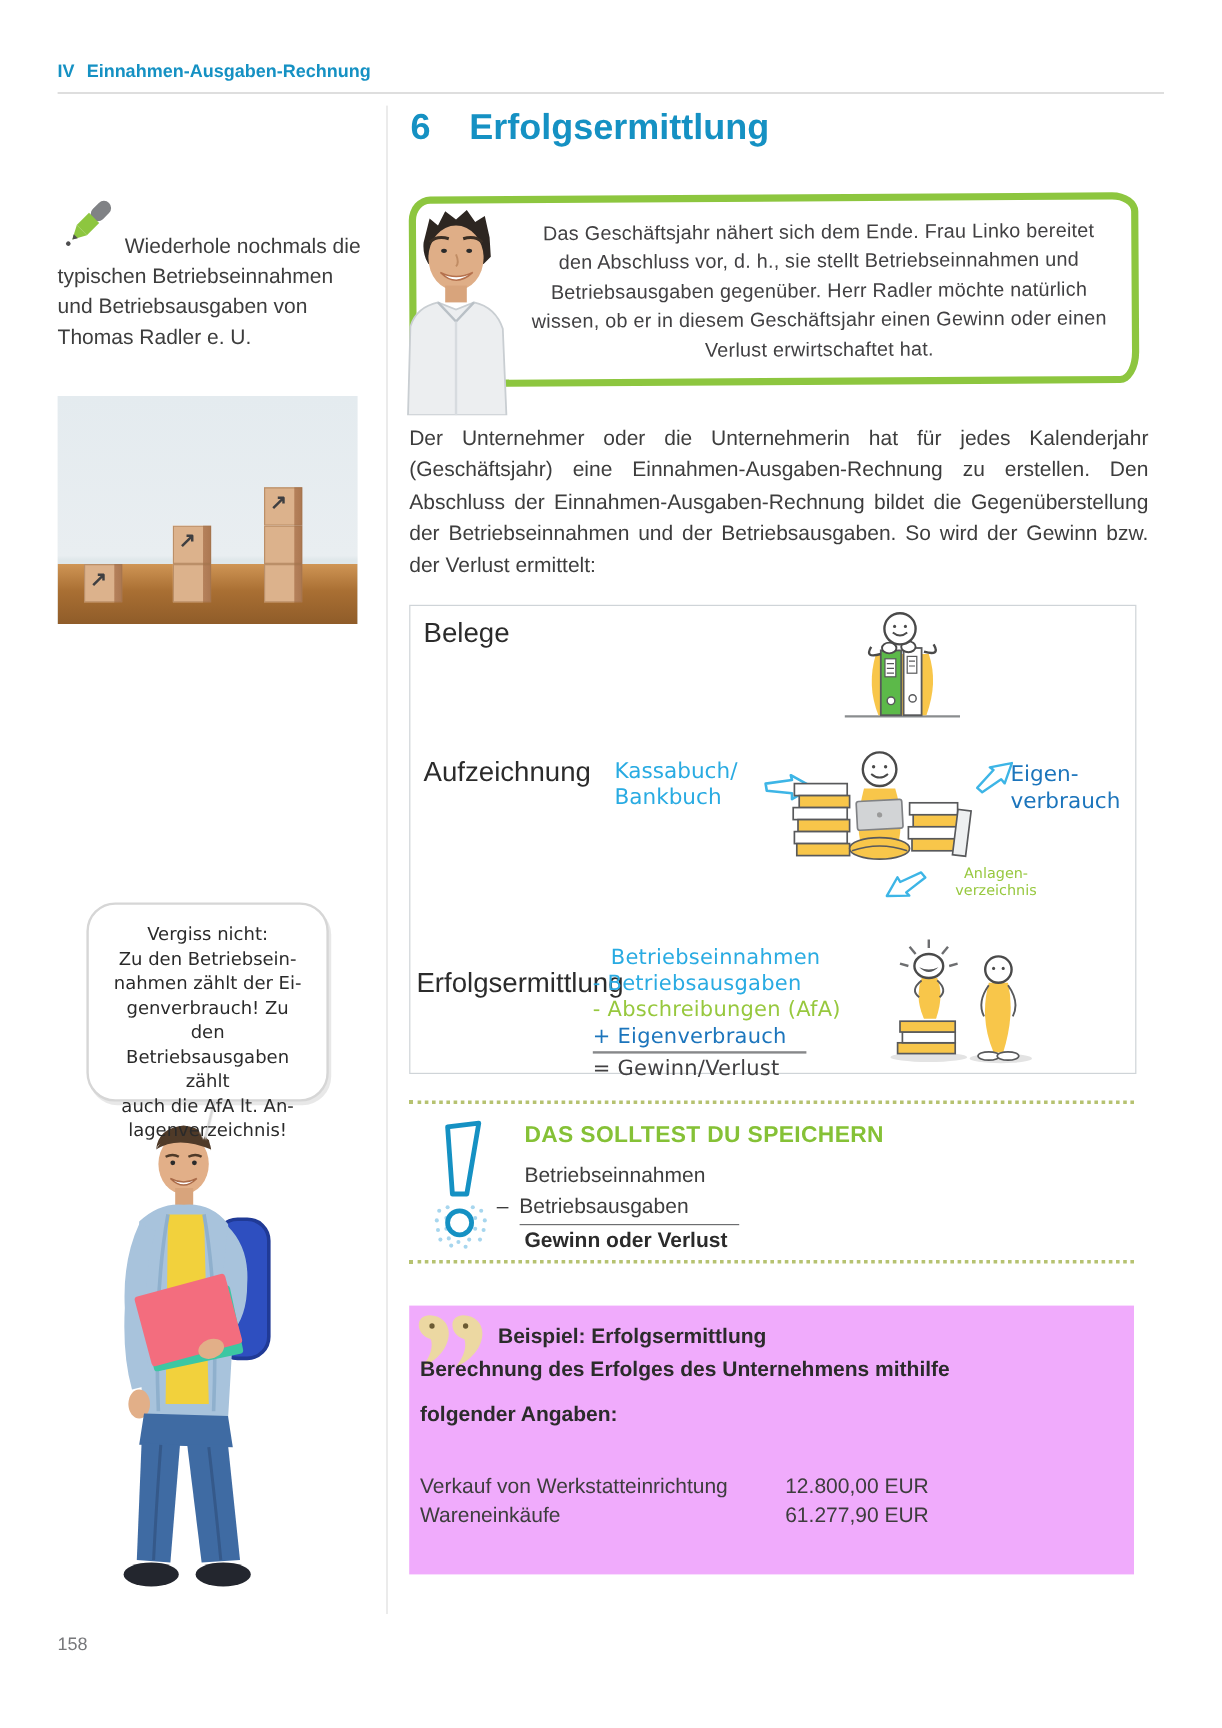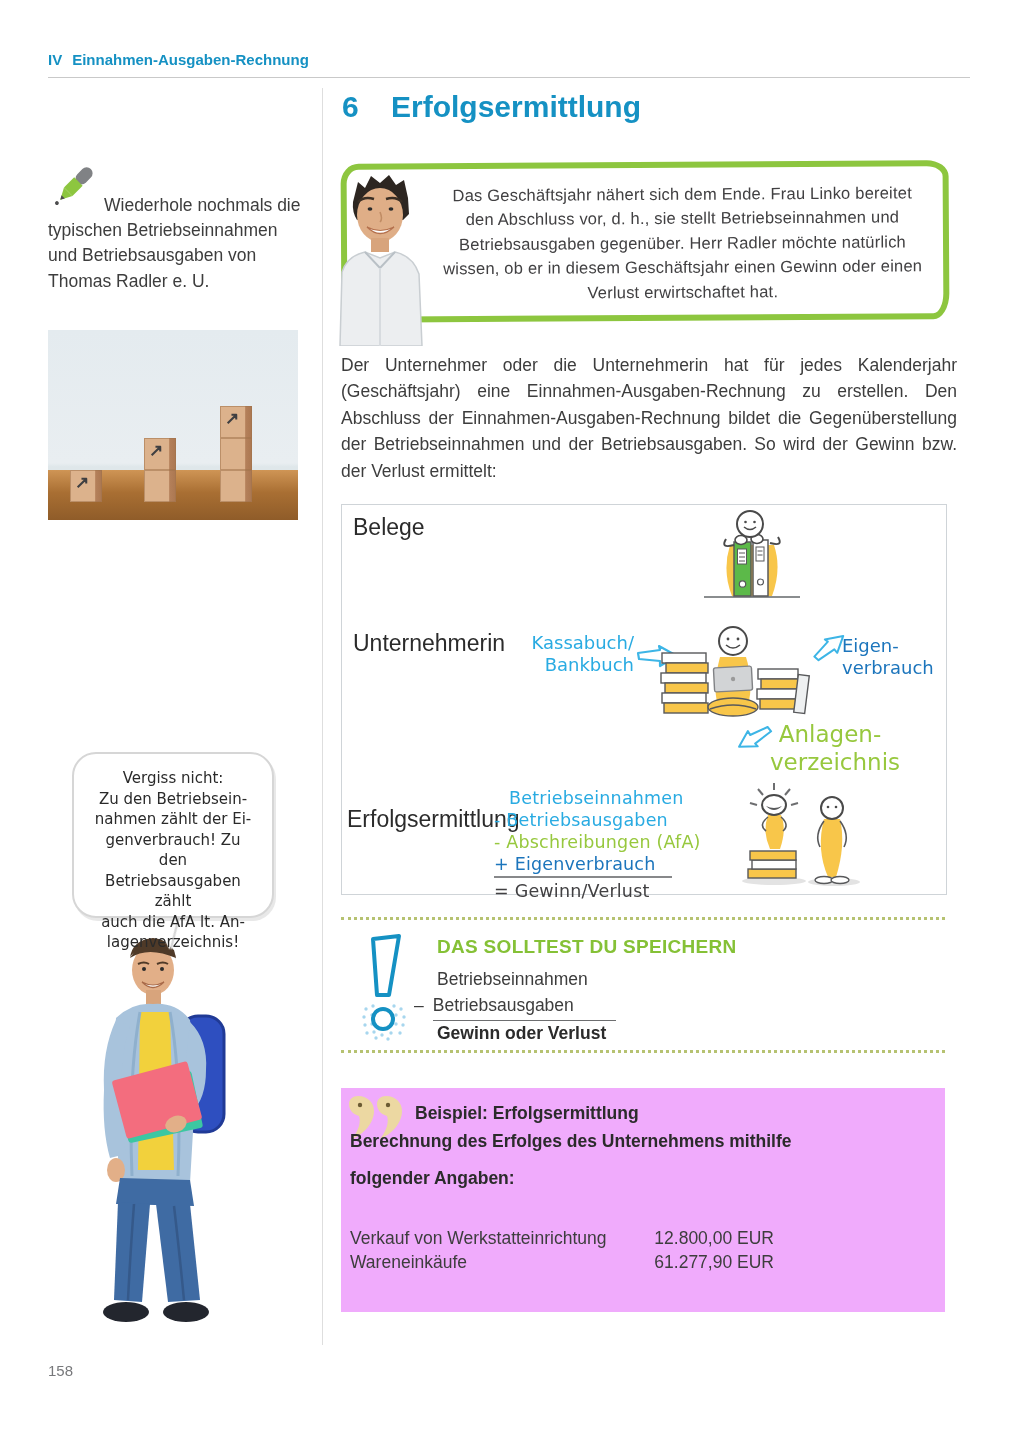--- a/index.html
+++ b/index.html
@@ -27,23 +27,23 @@
   .man-photo{left:334px;top:168px;width:93px;height:178px;z-index:3;}
 
   
   .main-par{left:341px;top:352px;width:616px;font-size:17.5px;line-height:1.51;
       text-align:justify;color:#3d3d3d;}
 
   
   .diagram{left:341px;top:504px;width:604px;height:389px;border:1.5px solid #cfd4d8;background:#fff;}
   .diagram .row-label{position:absolute;font-size:23px;font-weight:normal;color:#2b2b2b;}
   .hand{font-family:"DejaVu Sans",sans-serif;}
-  .note-cyan{position:absolute;color:#29abe2;font-size:18px;line-height:1.2;text-align:right;}
+  .note-cyan{position:absolute;color:#29abe2;font-size:18px;line-height:1.2;text-align:left;}
   .note-blue{position:absolute;color:#1c75bc;font-size:18px;line-height:1.2;}
-  .note-green{position:absolute;color:#97c83e;font-size:23px;line-height:1.2;text-align:center;}
+  .note-green{position:absolute;color:#97c83e;font-size:12px;line-height:1.2;text-align:center;}
   .formula{position:absolute;left:152px;top:282px;font-size:17.5px;line-height:22px;letter-spacing:.2px;}
   .f-cyan{color:#29abe2;} .f-green{color:#97c83e;} .f-blue{color:#1c75bc;} .f-dark{color:#414042;}
   .f-ind{padding-left:15px;}
   .f-rule{width:178px;height:2px;background:#87888a;margin:1px 0 2px 0;}
 
   
   .dotted{left:341px;width:604px;height:0;border-top:3px dotted #b6c271;}
 
   
   .memo-head{left:437px;top:936px;font-size:19px;font-weight:bold;color:#85c136;letter-spacing:.3px;}
@@ -142,21 +142,21 @@
       <path d="M40 36 Q26 40 32 30" stroke="#4a4a4a" stroke-width="2" fill="none"></path>
       <path d="M76 34 Q90 38 84 28" stroke="#4a4a4a" stroke-width="2" fill="none"></path>
       <ellipse cx="47" cy="31" rx="6" ry="4.5" fill="#fff" stroke="#4a4a4a" stroke-width="1.6"></ellipse>
       <ellipse cx="63" cy="30" rx="6" ry="4.5" fill="#fff" stroke="#4a4a4a" stroke-width="1.6"></ellipse>
       <circle cx="56" cy="15" r="13" fill="#fff" stroke="#4a4a4a" stroke-width="2"></circle>
       <circle cx="51.5" cy="13" r="1.3" fill="#4a4a4a"></circle>
       <circle cx="60.5" cy="13" r="1.3" fill="#4a4a4a"></circle>
       <path d="M50 18 Q56 23 62 18" stroke="#4a4a4a" stroke-width="1.6" fill="none"></path>
     </svg>
 
-    <div class="row-label" style="left:11px;top:125px;">Unternehmerin</div>
+    <div class="row-label" style="left:11px;top:125px;">Aufzeichnung</div>
 
     <div class="note-cyan hand" style="left:170px;top:127px;width:122px;">
       <div>Kassabuch/</div>
       <div>Bankbuch</div>
     </div>
 
     <svg style="position:absolute;left:294px;top:138px;" width="44" height="26" viewBox="0 0 44 26">
       <polygon points="2,10 24,7 23,3 41,13 24,23 24,18 3,16" fill="#fff" stroke="#3db5e6" stroke-width="2.2" stroke-linejoin="round"></polygon>
     </svg>
 

